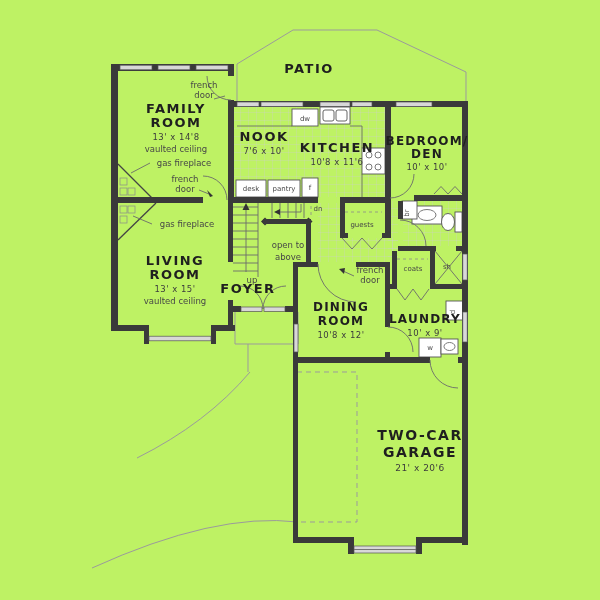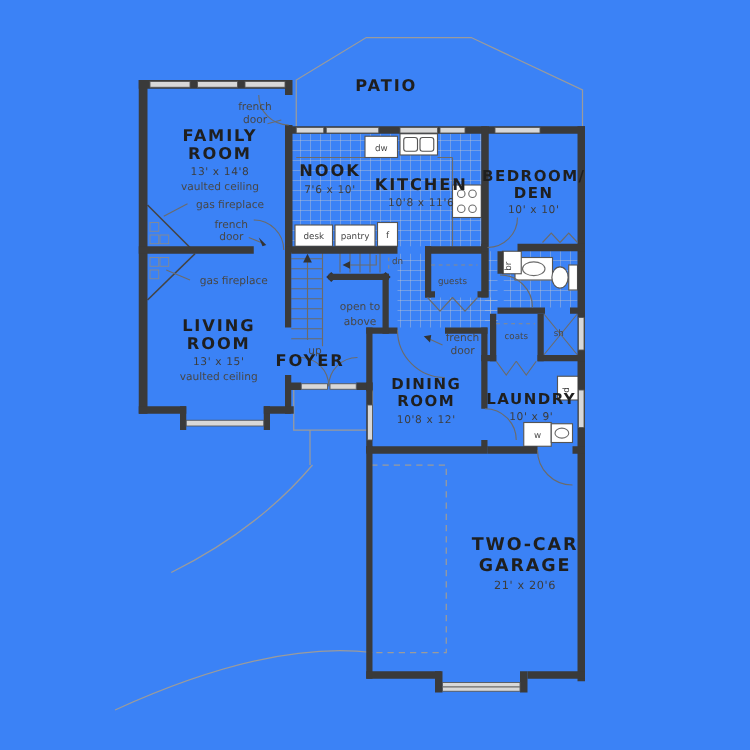--- a/index.html
+++ b/index.html
@@ -1,16 +1,16 @@
 <!DOCTYPE html>
 <html style="--wall: #3a3a3a; --thin: #9b9b9b; --window: #d8d8d8; --tile: #cccccc; --text: #1f1f1f; --note: #474747;"><head>
 <meta charset="utf-8">
 <style>
   html,body{margin:0;padding:0;background:#fff;}
-  .canvas{width:600px;height:600px;position:relative;background:#3b82f6;overflow:hidden;font-family:"DejaVu Sans",sans-serif;}
+  .canvas{width:600px;height:600px;position:relative;background:#bef264;overflow:hidden;font-family:"DejaVu Sans",sans-serif;}
   svg{display:block;}
   .wall{fill:var(--wall);stroke:none;}
   .win{fill:var(--window);stroke:#555;stroke-width:.7;}
   .thin{stroke:var(--thin);stroke-width:1;fill:none;}
   .thinb{stroke:#6b6b6b;stroke-width:.9;fill:none;}
   .dash{stroke:var(--thin);stroke-width:1;fill:none;stroke-dasharray:5 4;}
   .dash2{stroke:#8a8a8a;stroke-width:.8;fill:none;stroke-dasharray:3 3;}
   .fix{fill:#fff;stroke:#555;stroke-width:.9;}
   .fpd{stroke:#444;stroke-width:1.3;fill:none;}
   .fpsq{fill:none;stroke:#8a8a8a;stroke-width:.7;}

